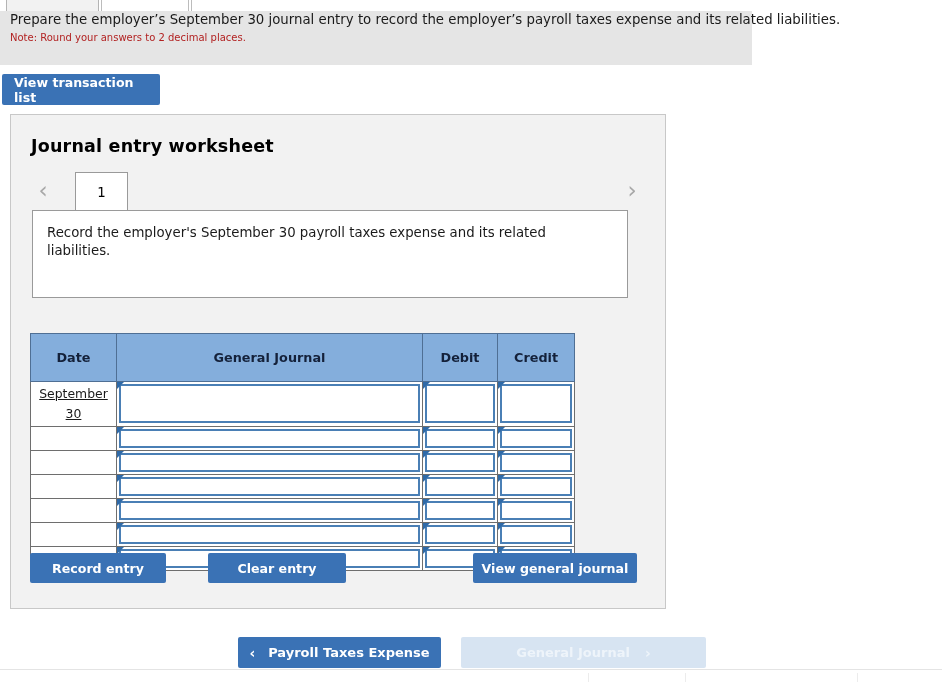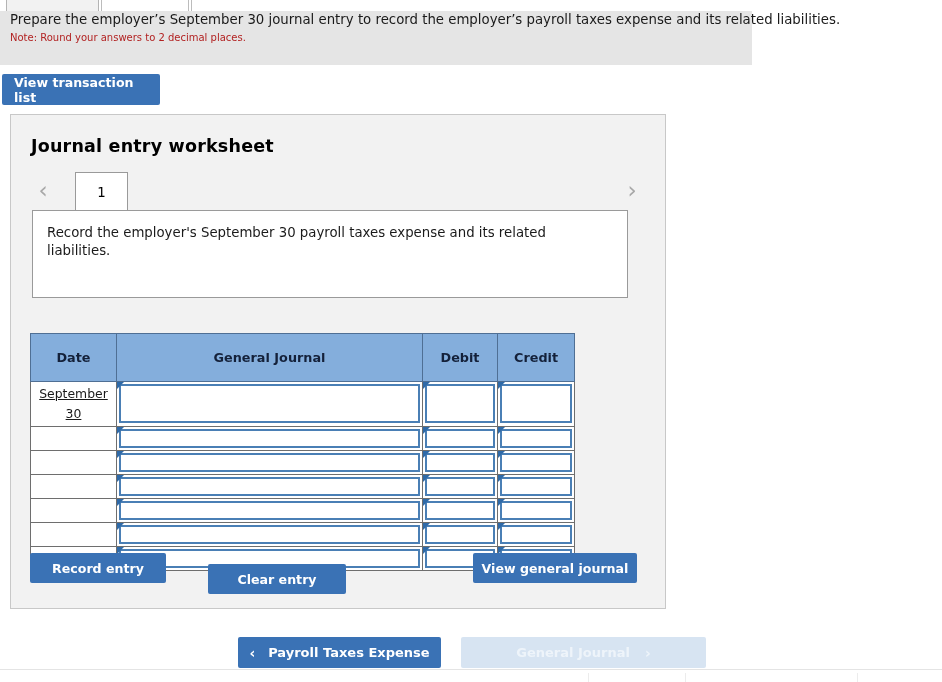--- a/index.html
+++ b/index.html
@@ -149,21 +149,21 @@
   .tri {
     position: absolute; top: 0; left: 0;
     width: 0; height: 0;
     border-top: 7px solid #2f6aa8;
     border-right: 7px solid transparent;
   }
 
   
   .ws-btn { position: absolute; height: 30px; }
   .btn-record   { top: 438px; left: 19px;  width: 136px; }
-  .btn-clear    { top: 438px; left: 197px; width: 138px; margin-top: 11px; }
+  .btn-clear    { top: 438px; left: 197px; width: 138px; }
   .btn-viewgj   { top: 438px; left: 462px; width: 164px; text-align: center; }
 
   
   .bottom-nav {
     position: absolute; top: 637px; left: 0; width: 942px; height: 32px;
   }
   .nav-btn {
     position: absolute; height: 31px;
     display: flex; align-items: center; justify-content: center;
     font-size: 13px; font-weight: bold; border-radius: 2px;

